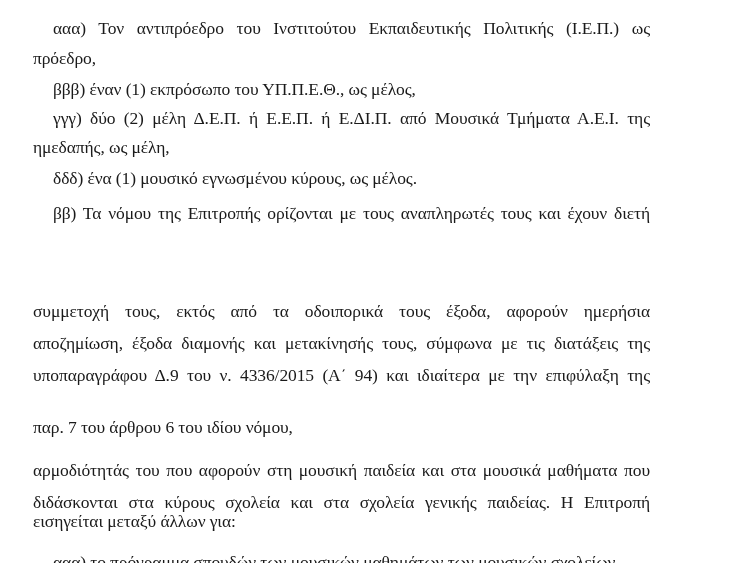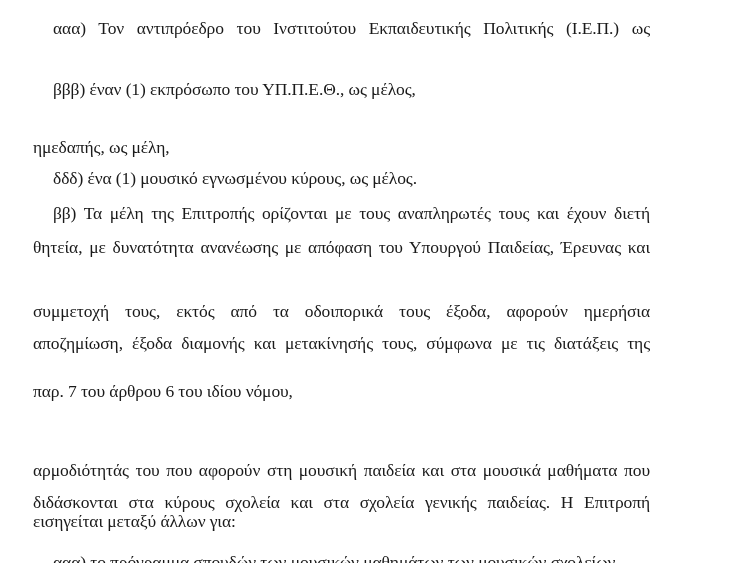--- a/index.html
+++ b/index.html
@@ -27,25 +27,27 @@
       white-space: normal;
       height: 22px;
       overflow: hidden;
     }
   </style>
 </head>
 <body>
 
 <div class="page">
   <div class="line indent justify" style="top:7px">ααα) Τον αντιπρόεδρο του Ινστιτούτου Εκπαιδευτικής Πολιτικής (Ι.Ε.Π.) ως</div>
+  <div class="line" style="top:37px">πρόεδρο,</div>
   <div class="line indent" style="top:68px">βββ) έναν (1) εκπρόσωπο του ΥΠ.Π.Ε.Θ., ως μέλος,</div>
+  <div class="line indent justify" style="top:97px">γγγ) δύο (2) μέλη Δ.Ε.Π. ή Ε.Ε.Π. ή Ε.ΔΙ.Π. από Μουσικά Τμήματα Α.Ε.Ι. της</div>
   <div class="line" style="top:126px">ημεδαπής, ως μέλη,</div>
   <div class="line indent" style="top:157px">δδδ) ένα (1) μουσικό εγνωσμένου κύρους, ως μέλος.</div>
-  <div class="line indent justify" style="top:192px">ββ) Τα μέλη της Επιτροπής ορίζονται με τους αναπληρωτές τους και έχουν διετή</div>
-  <div class="line justify" style="top:226px">θητεία, με δυνατότητα ανανέωσης με απόφαση του Υπουργού Παιδείας, Έρευνας και</div>
+  <div class="line indent justify" style="top:192px">ββ) Τα νόμου της Επιτροπής ορίζονται με τους αναπληρωτές τους και έχουν διετή</div>
   <div class="line justify" style="top:290px">συμμετοχή τους, εκτός από τα οδοιπορικά τους έξοδα, αφορούν ημερήσια</div>
   <div class="line justify" style="top:322px">αποζημίωση, έξοδα διαμονής και μετακίνησής τους, σύμφωνα με τις διατάξεις της</div>
-  <div class="line" style="top:370px">παρ. 7 του άρθρου 6 του ιδίου νόμου,</div>
+  <div class="line justify" style="top:354px">υποπαραγράφου Δ.9 του ν. 4336/2015 (Α΄ 94) και ιδιαίτερα με την επιφύλαξη της</div>
+  <div class="line" style="top:406px">παρ. 7 του άρθρου 6 του ιδίου νόμου,</div>
   <div class="line justify" style="top:449px">αρμοδιότητάς του που αφορούν στη μουσική παιδεία και στα μουσικά μαθήματα που</div>
   <div class="line justify" style="top:481px">διδάσκονται στα κύρους σχολεία και στα σχολεία γενικής παιδείας. Η Επιτροπή</div>
   <div class="line" style="top:500px">εισηγείται μεταξύ άλλων για:</div>
   <div class="line indent" style="top:541px">ααα) το πρόγραμμα σπουδών των μουσικών μαθημάτων των μουσικών σχολείων,</div>
 </div>
 
 </body></html>

